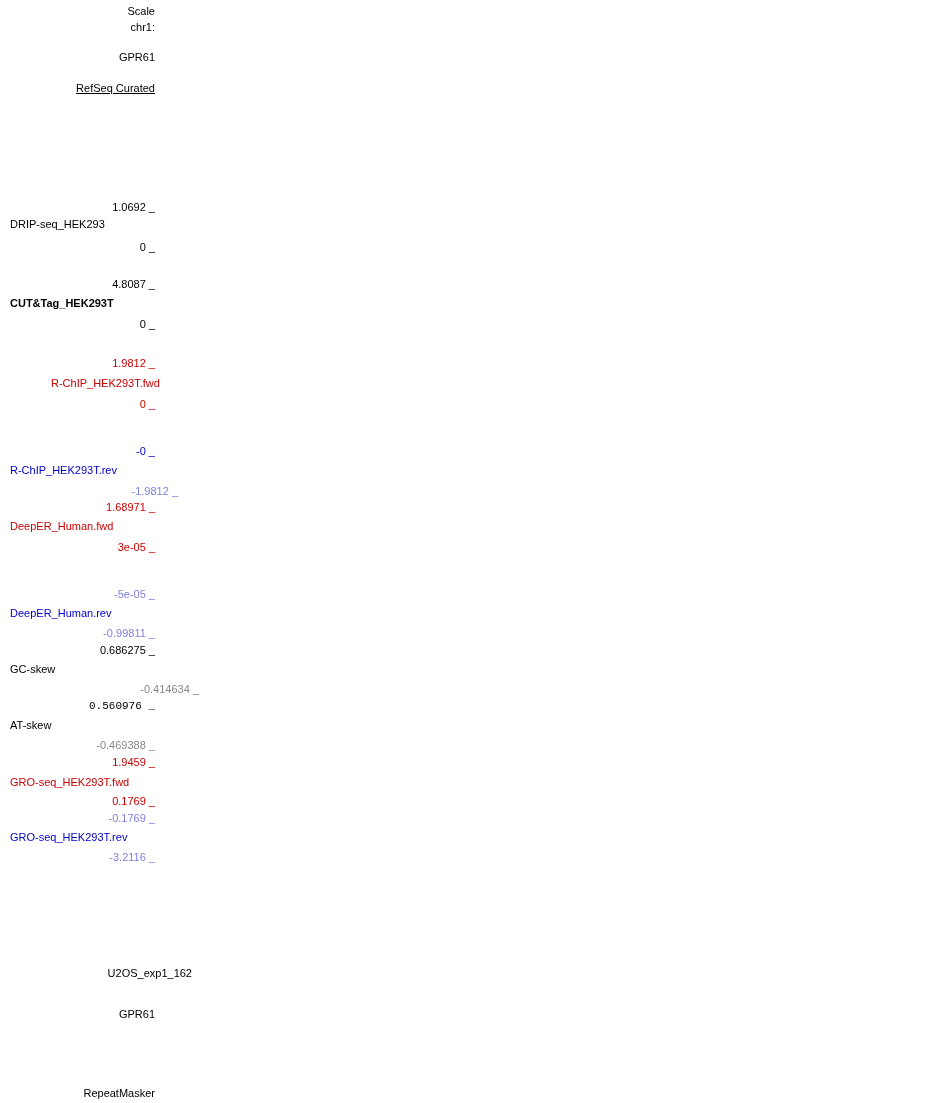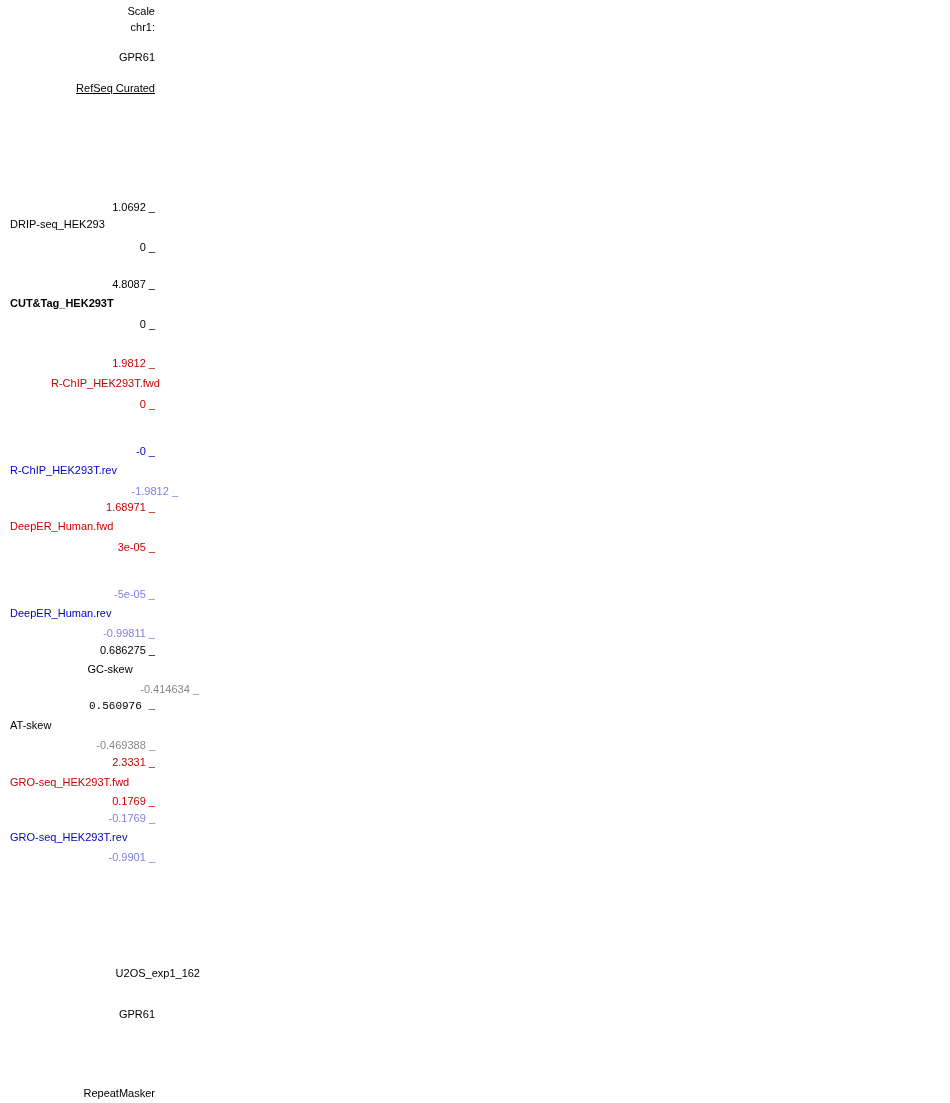--- a/index.html
+++ b/index.html
@@ -73,34 +73,34 @@
 
   <div class="lbl right red" style="left:0; top:501px; width:155px;">1.68971 _</div>
   <div class="lbl left red" style="left:10px; top:520px; width:200px;">DeepER_Human.fwd</div>
   <div class="lbl right red" style="left:0; top:541px; width:155px;">3e-05 _</div>
 
   <div class="lbl right ltblue" style="left:0; top:588px; width:155px;">-5e-05 _</div>
   <div class="lbl left blue" style="left:10px; top:607px; width:200px;">DeepER_Human.rev</div>
   <div class="lbl right ltblue" style="left:0; top:627px; width:155px;">-0.99811 _</div>
 
   <div class="lbl right black" style="left:0; top:644px; width:155px;">0.686275 _</div>
-  <div class="lbl left black" style="left:10px; top:663px; width:200px;text-align:center;">GC-skew</div>
+  <div class="lbl left black" style="left:10px; top:663px; width:200px;">GC-skew</div>
   <div class="lbl right grey" style="left:0; top:683px; width:155px;margin-left:44px;">-0.414634 _</div>
 
   <div class="lbl right black" style="left:0; top:700px; width:155px;font-family:Liberation Mono, monospace;">0.560976 _</div>
   <div class="lbl left black" style="left:10px; top:719px; width:200px;">AT-skew</div>
   <div class="lbl right grey" style="left:0; top:739px; width:155px;">-0.469388 _</div>
 
-  <div class="lbl right red" style="left:0; top:756px; width:155px;">2.3331 _</div>
+  <div class="lbl right red" style="left:0; top:756px; width:155px;">1.9459 _</div>
   <div class="lbl left red" style="left:10px; top:776px; width:200px;">GRO-seq_HEK293T.fwd</div>
   <div class="lbl right red" style="left:0; top:795px; width:155px;">0.1769 _</div>
 
   <div class="lbl right ltblue" style="left:0; top:812px; width:155px;">-0.1769 _</div>
   <div class="lbl left blue" style="left:10px; top:831px; width:200px;">GRO-seq_HEK293T.rev</div>
-  <div class="lbl right ltblue" style="left:0; top:851px; width:155px;">-0.9901 _</div>
+  <div class="lbl right ltblue" style="left:0; top:851px; width:155px;">-3.2116 _</div>
 
-  <div class="lbl right black" style="left:12px; top:967px; width:155px;padding-left:33px;">U2OS_exp1_162</div>
+  <div class="lbl right black" style="left:4px; top:967px; width:155px;padding-left:33px;">U2OS_exp1_162</div>
 
   <div class="lbl right black" style="left:0; top:1008px; width:155px;">GPR61</div>
 
   <div class="lbl right black" style="left:0; top:1087px; width:155px;">RepeatMasker</div>
 
 </div>
 
 </body></html>

